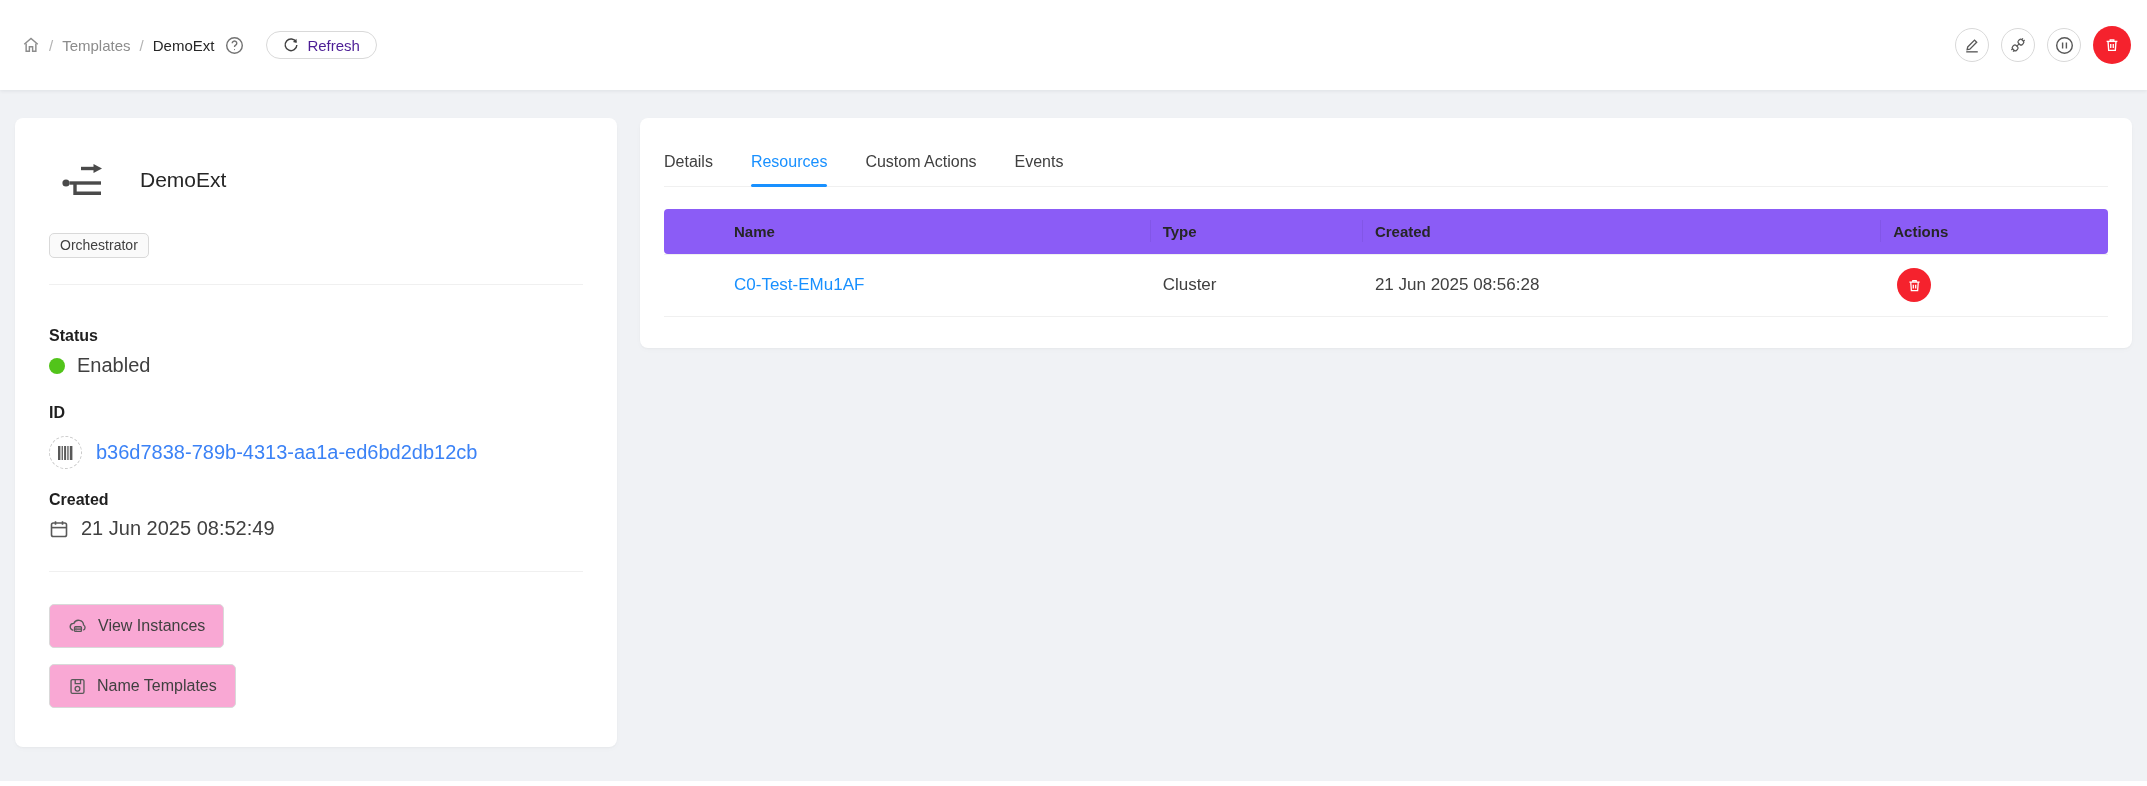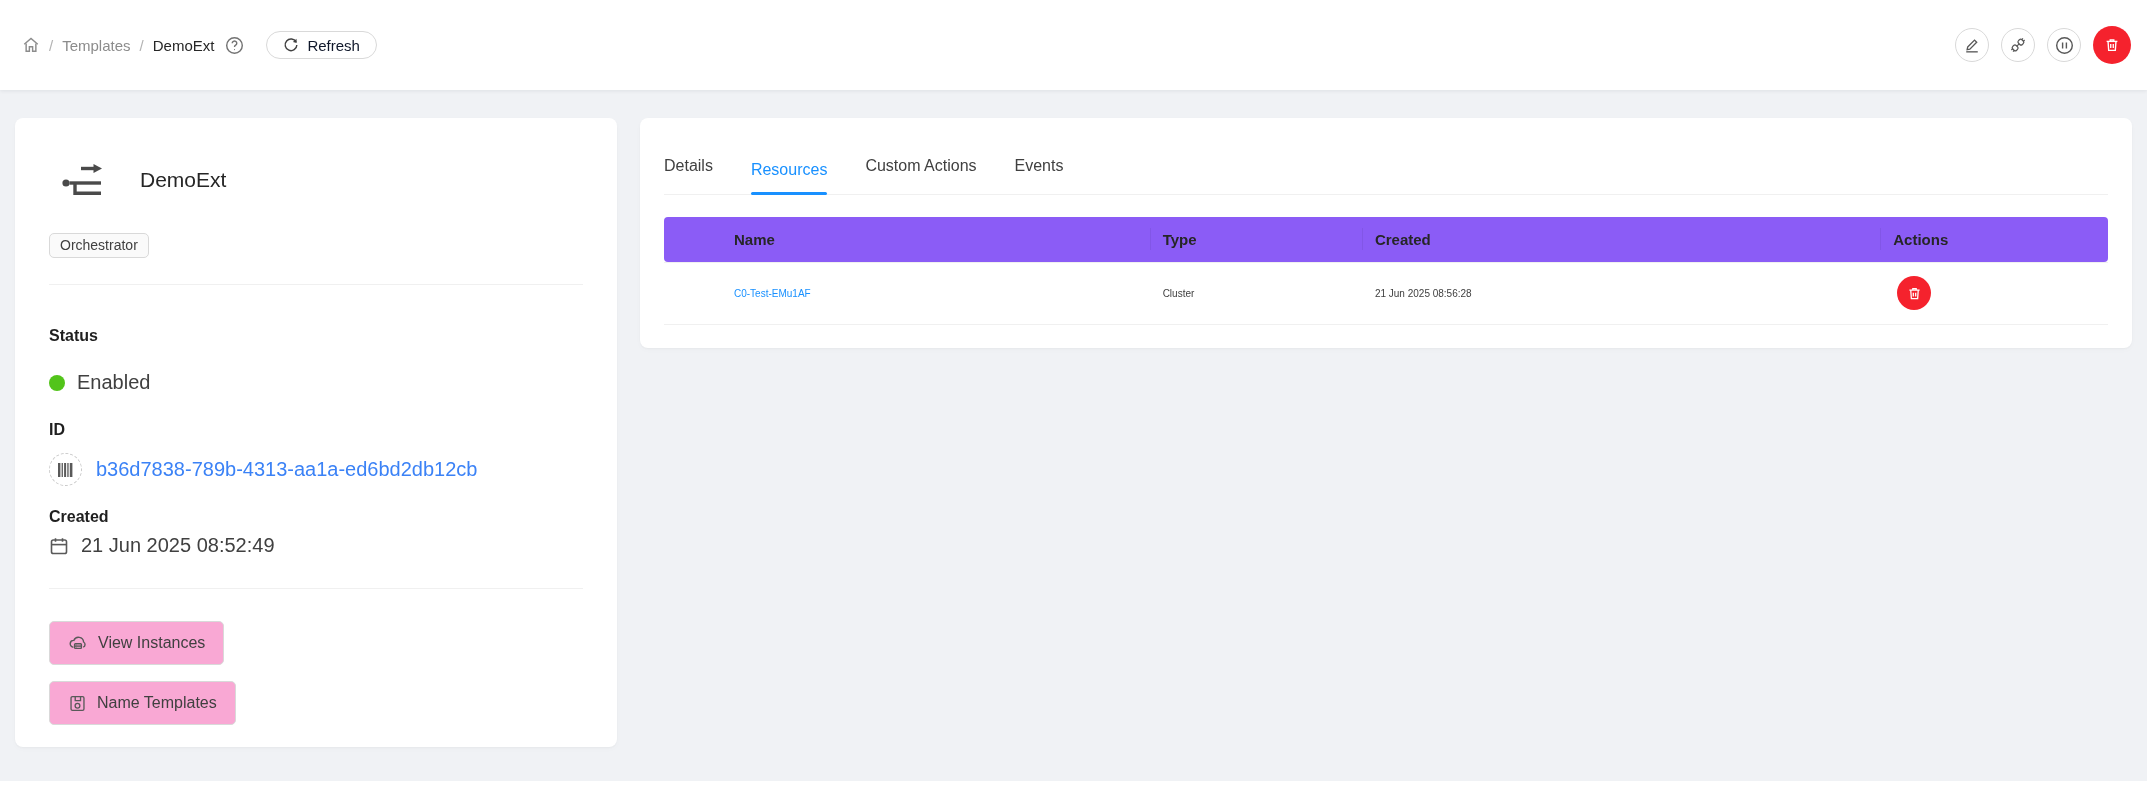--- a/index.html
+++ b/index.html
@@ -22,21 +22,21 @@
   }
   .breadcrumb { display: flex; align-items: center; gap: 9px; font-size: 15px; }
   .crumb-link { color: #8c8c8c; cursor: pointer; }
   .crumb-sep { color: #b3b3b3; }
   .crumb-current { color: #262626; }
   .help-badge { margin-left: 2px; display: inline-flex; }
   .refresh-btn {
     margin-left: 22px; height: 28px; padding: 0 16px;
     border: 1px solid #d9d9d9; border-radius: 14px; background: #fff;
     display: inline-flex; align-items: center; gap: 8px;
-    font-size: 15px; color: #0f172a; cursor: pointer;
+    font-size: 15px; color: #4c1d95; cursor: pointer;
   }
   .topbar-spacer { flex: 1; }
   .topbar-actions { display: flex; align-items: center; gap: 12px; }
   .circle-btn {
     width: 34px; height: 34px; border-radius: 50%;
     border: 1px solid #d9d9d9; background: #fff;
     display: inline-flex; align-items: center; justify-content: center;
     cursor: pointer;
   }
   .circle-btn.danger {
@@ -57,21 +57,21 @@
   .entity-tag {
     display: inline-block; margin-top: 33px; height: 25px; line-height: 23px;
     padding: 0 10px; font-size: 14px; color: #404040;
     background: #fafafa; border: 1px solid #d9d9d9; border-radius: 5px;
   }
   .divider { border: none; border-top: 1px solid #f0f0f0; margin-top: 26px; }
   .divider.second { margin-top: 31px; }
   .field-label { margin-top: 41px; font-size: 16px; font-weight: 700; color: #1f1f1f; line-height: 19px; }
   .field-label.mt-sm { margin-top: 26px; }
   .field-label.mt-xs { margin-top: 21px; }
-  .field-row { display: flex; align-items: center; margin-top: 26px; }
+  .field-row { display: flex; align-items: center; margin-top: 9px; }
   .field-row.id-row { margin-top: 14px; }
   .field-row.created-row { margin-top: 8px; }
   .status-dot { width: 16px; height: 16px; border-radius: 50%; background: #52c41a; margin-right: 12px; }
   .field-value { font-size: 20px; color: #404040; }
   .id-link { font-size: 20px; color: #3b82f6; cursor: pointer; text-decoration: none; }
   .barcode-circle {
     width: 33px; height: 33px; border: 1px dashed #c9c9c9; border-radius: 50%;
     display: inline-flex; align-items: center; justify-content: center;
     margin-right: 14px; flex: none;
   }
@@ -81,40 +81,40 @@
     margin-top: 32px; height: 44px; padding: 0 18px;
     background: #f9a8d4; border: 1px solid #d9d9d9; border-radius: 5px;
     font-size: 16px; color: #404040; cursor: pointer;
   }
   .ghost-btn.second { margin-top: 16px; }
 
   
   .detail-card { flex: 1; height: 230px; padding: 0 24px; overflow: hidden; }
   .tabs { display: flex; gap: 38px; padding-top: 34px; border-bottom: 1px solid #f0f0f0; align-items: center; }
   .tab { font-size: 16px; line-height: 19px; color: #404040; padding-bottom: 15px; position: relative; cursor: pointer; }
-  .tab.active { color: #1890ff; margin-top: 8px; }
+  .tab.active { color: #1890ff; }
   .tab.active::after {
     content: ""; position: absolute; left: 0; right: 0; bottom: -1px;
     height: 3px; background: #1890ff; border-radius: 2px;
   }
   .table-wrap { margin-top: 22px; }
   table { width: 100%; border-collapse: collapse; table-layout: fixed; }
   th {
     background: #8b5cf6; height: 45px; text-align: left;
     font-size: 15px; font-weight: 600; color: #262626;
     padding: 0 0 0 12px; position: relative;
     border-bottom: 1px solid #f0f0f0;
   }
   th:first-child { padding-left: 70px; border-top-left-radius: 4px; border-bottom-left-radius: 4px; }
   th:last-child { border-top-right-radius: 4px; border-bottom-right-radius: 4px; }
   th:not(:last-child)::after {
     content: ""; position: absolute; right: 0; top: 50%; transform: translateY(-50%);
     width: 1px; height: 22px; background: rgba(0,0,0,0.06);
   }
-  td { height: 62px; border-bottom: 1px solid #f0f0f0; font-size: 10px; color: #404040; padding-left: 12px; }
+  td { height: 62px; border-bottom: 1px solid #f0f0f0; font-size: 17px; color: #404040; padding-left: 12px; }
   td:first-child { padding-left: 70px; }
   .row-link { color: #1890ff; cursor: pointer; text-decoration: none; }
   .row-delete-btn {
     width: 34px; height: 34px; border-radius: 50%; border: none;
     background: #f5222d; display: inline-flex; align-items: center; justify-content: center;
     cursor: pointer; margin-left: 4px;
   }
 
   .bottom-strip { position: absolute; left: 0; right: 0; bottom: 0; height: 5px; background: #fff; }
 

